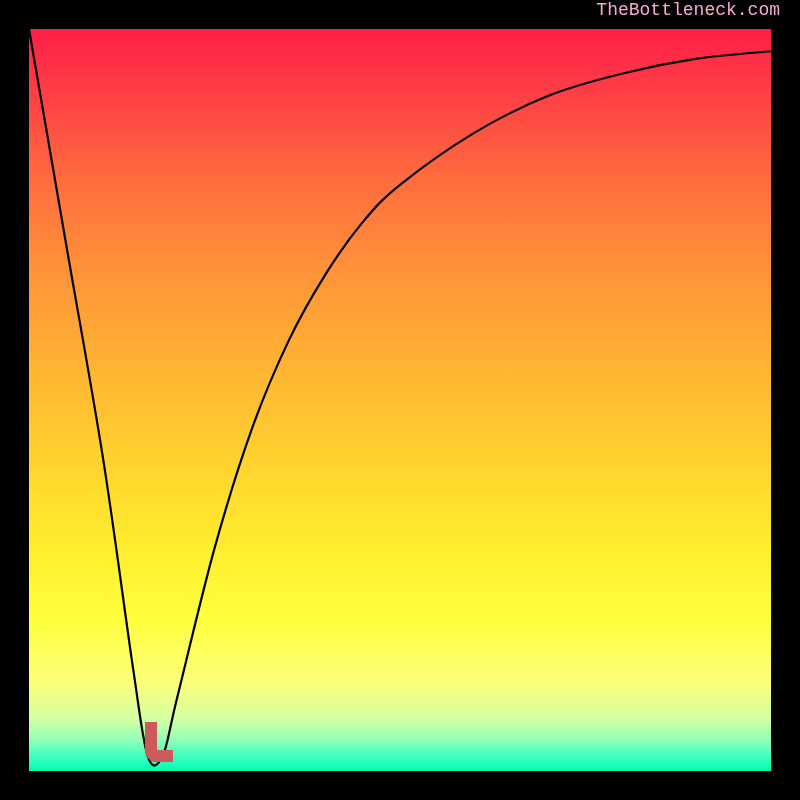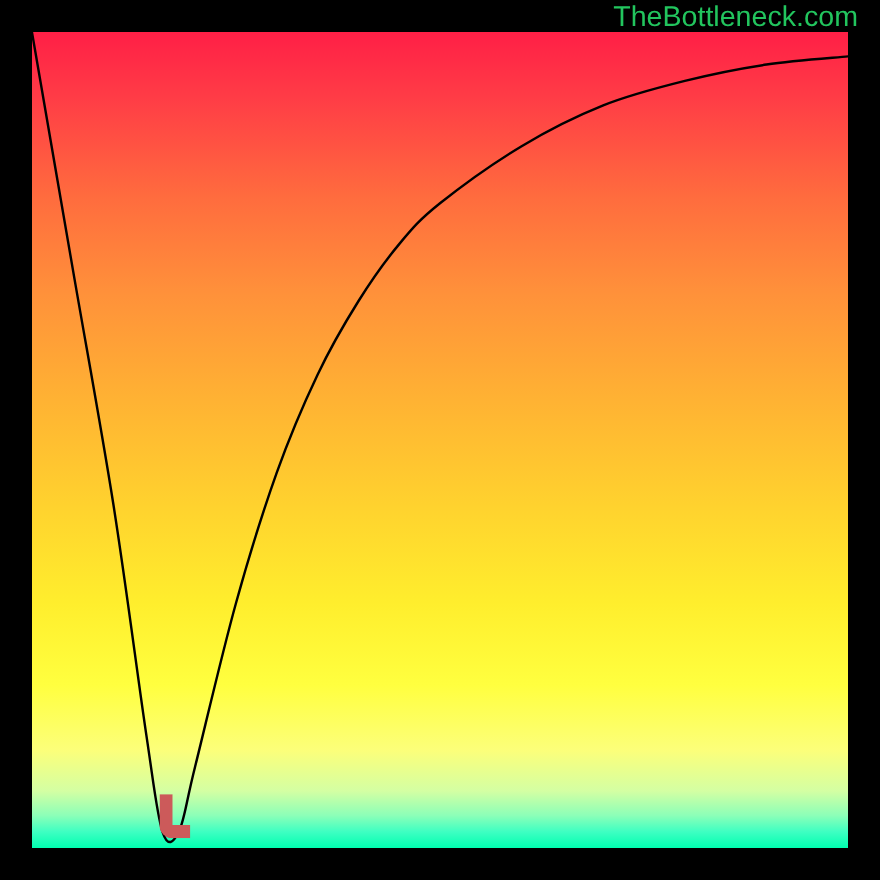--- a/index.html
+++ b/index.html
@@ -7,23 +7,24 @@
     width: 800px;
     height: 800px;
     background: #000;
     position: relative;
     font-family: Arial, Helvetica, sans-serif;
   }
   .watermark {
     position: absolute;
     top: 0;
     right: 20px;
-    color: #22c55e;
-    font-size: 26px;
+    color: #f9a8d4;
+    font-size: 18px;
     z-index: 10;
+    font-family: Liberation Mono, monospace;
   }
   .plot-area {
     position: absolute;
     left: 29px;
     top: 29px;
     width: 742px;
     height: 742px;
     overflow: hidden;
   }
   .gradient {

